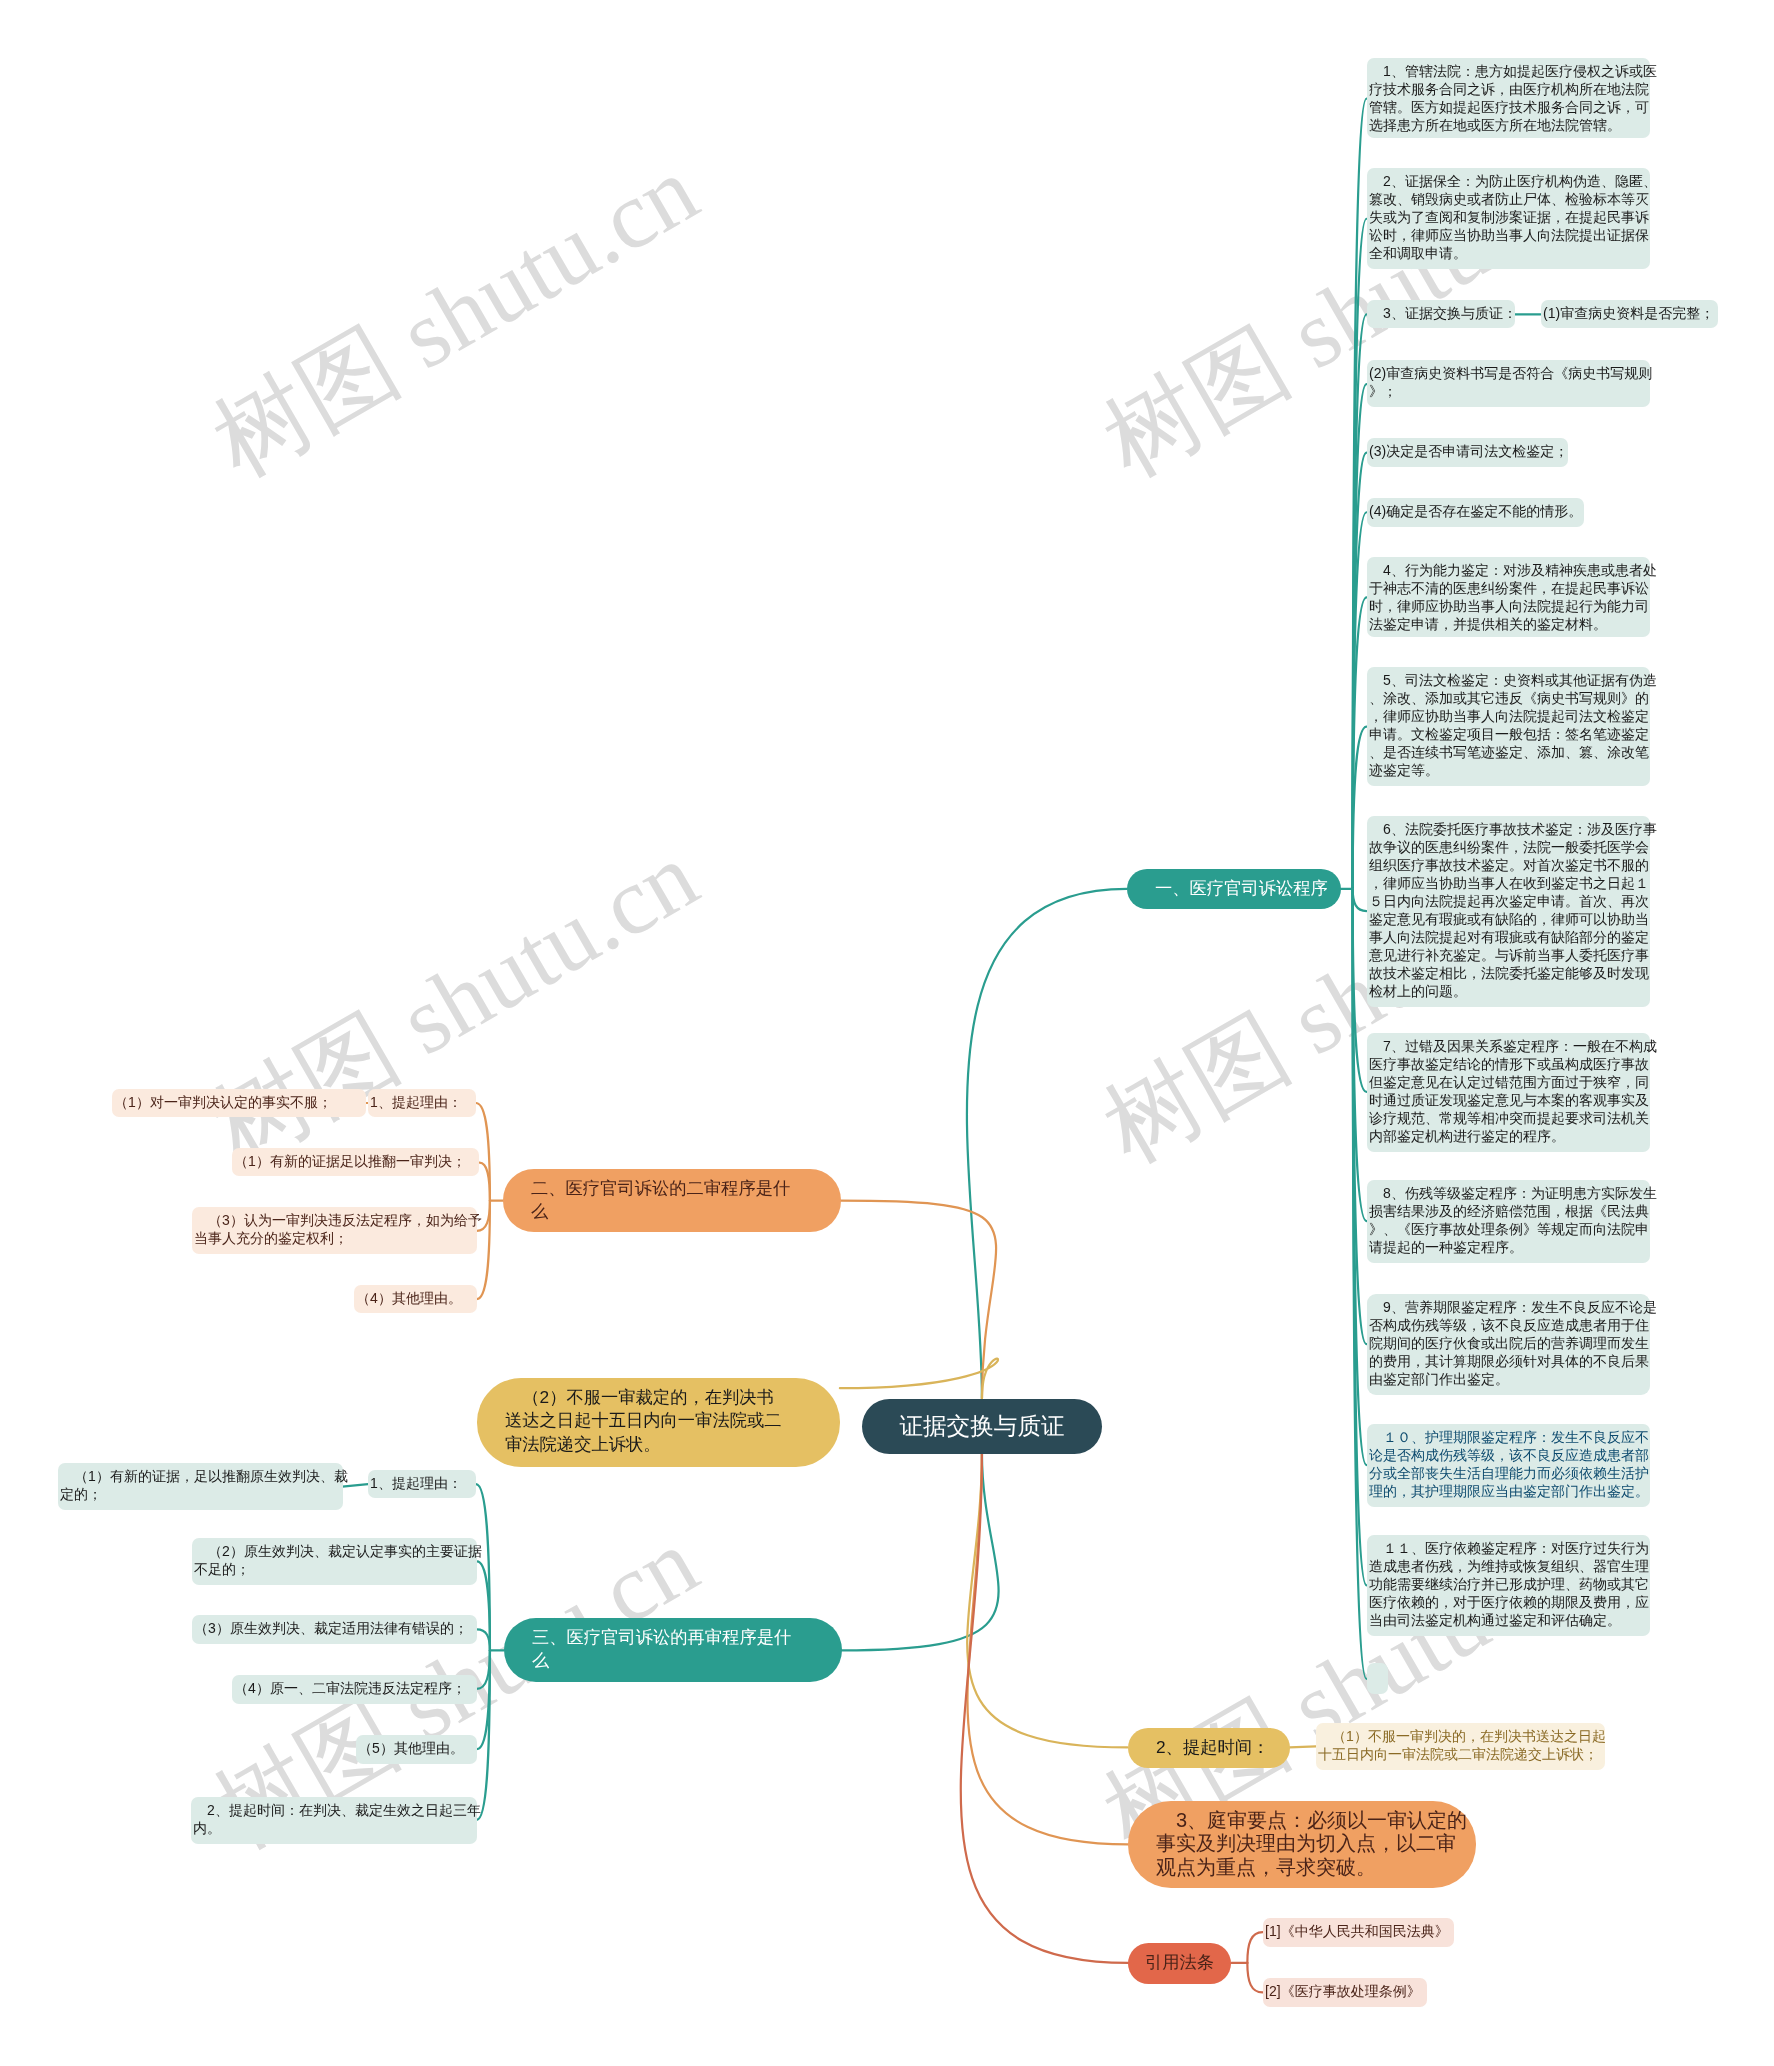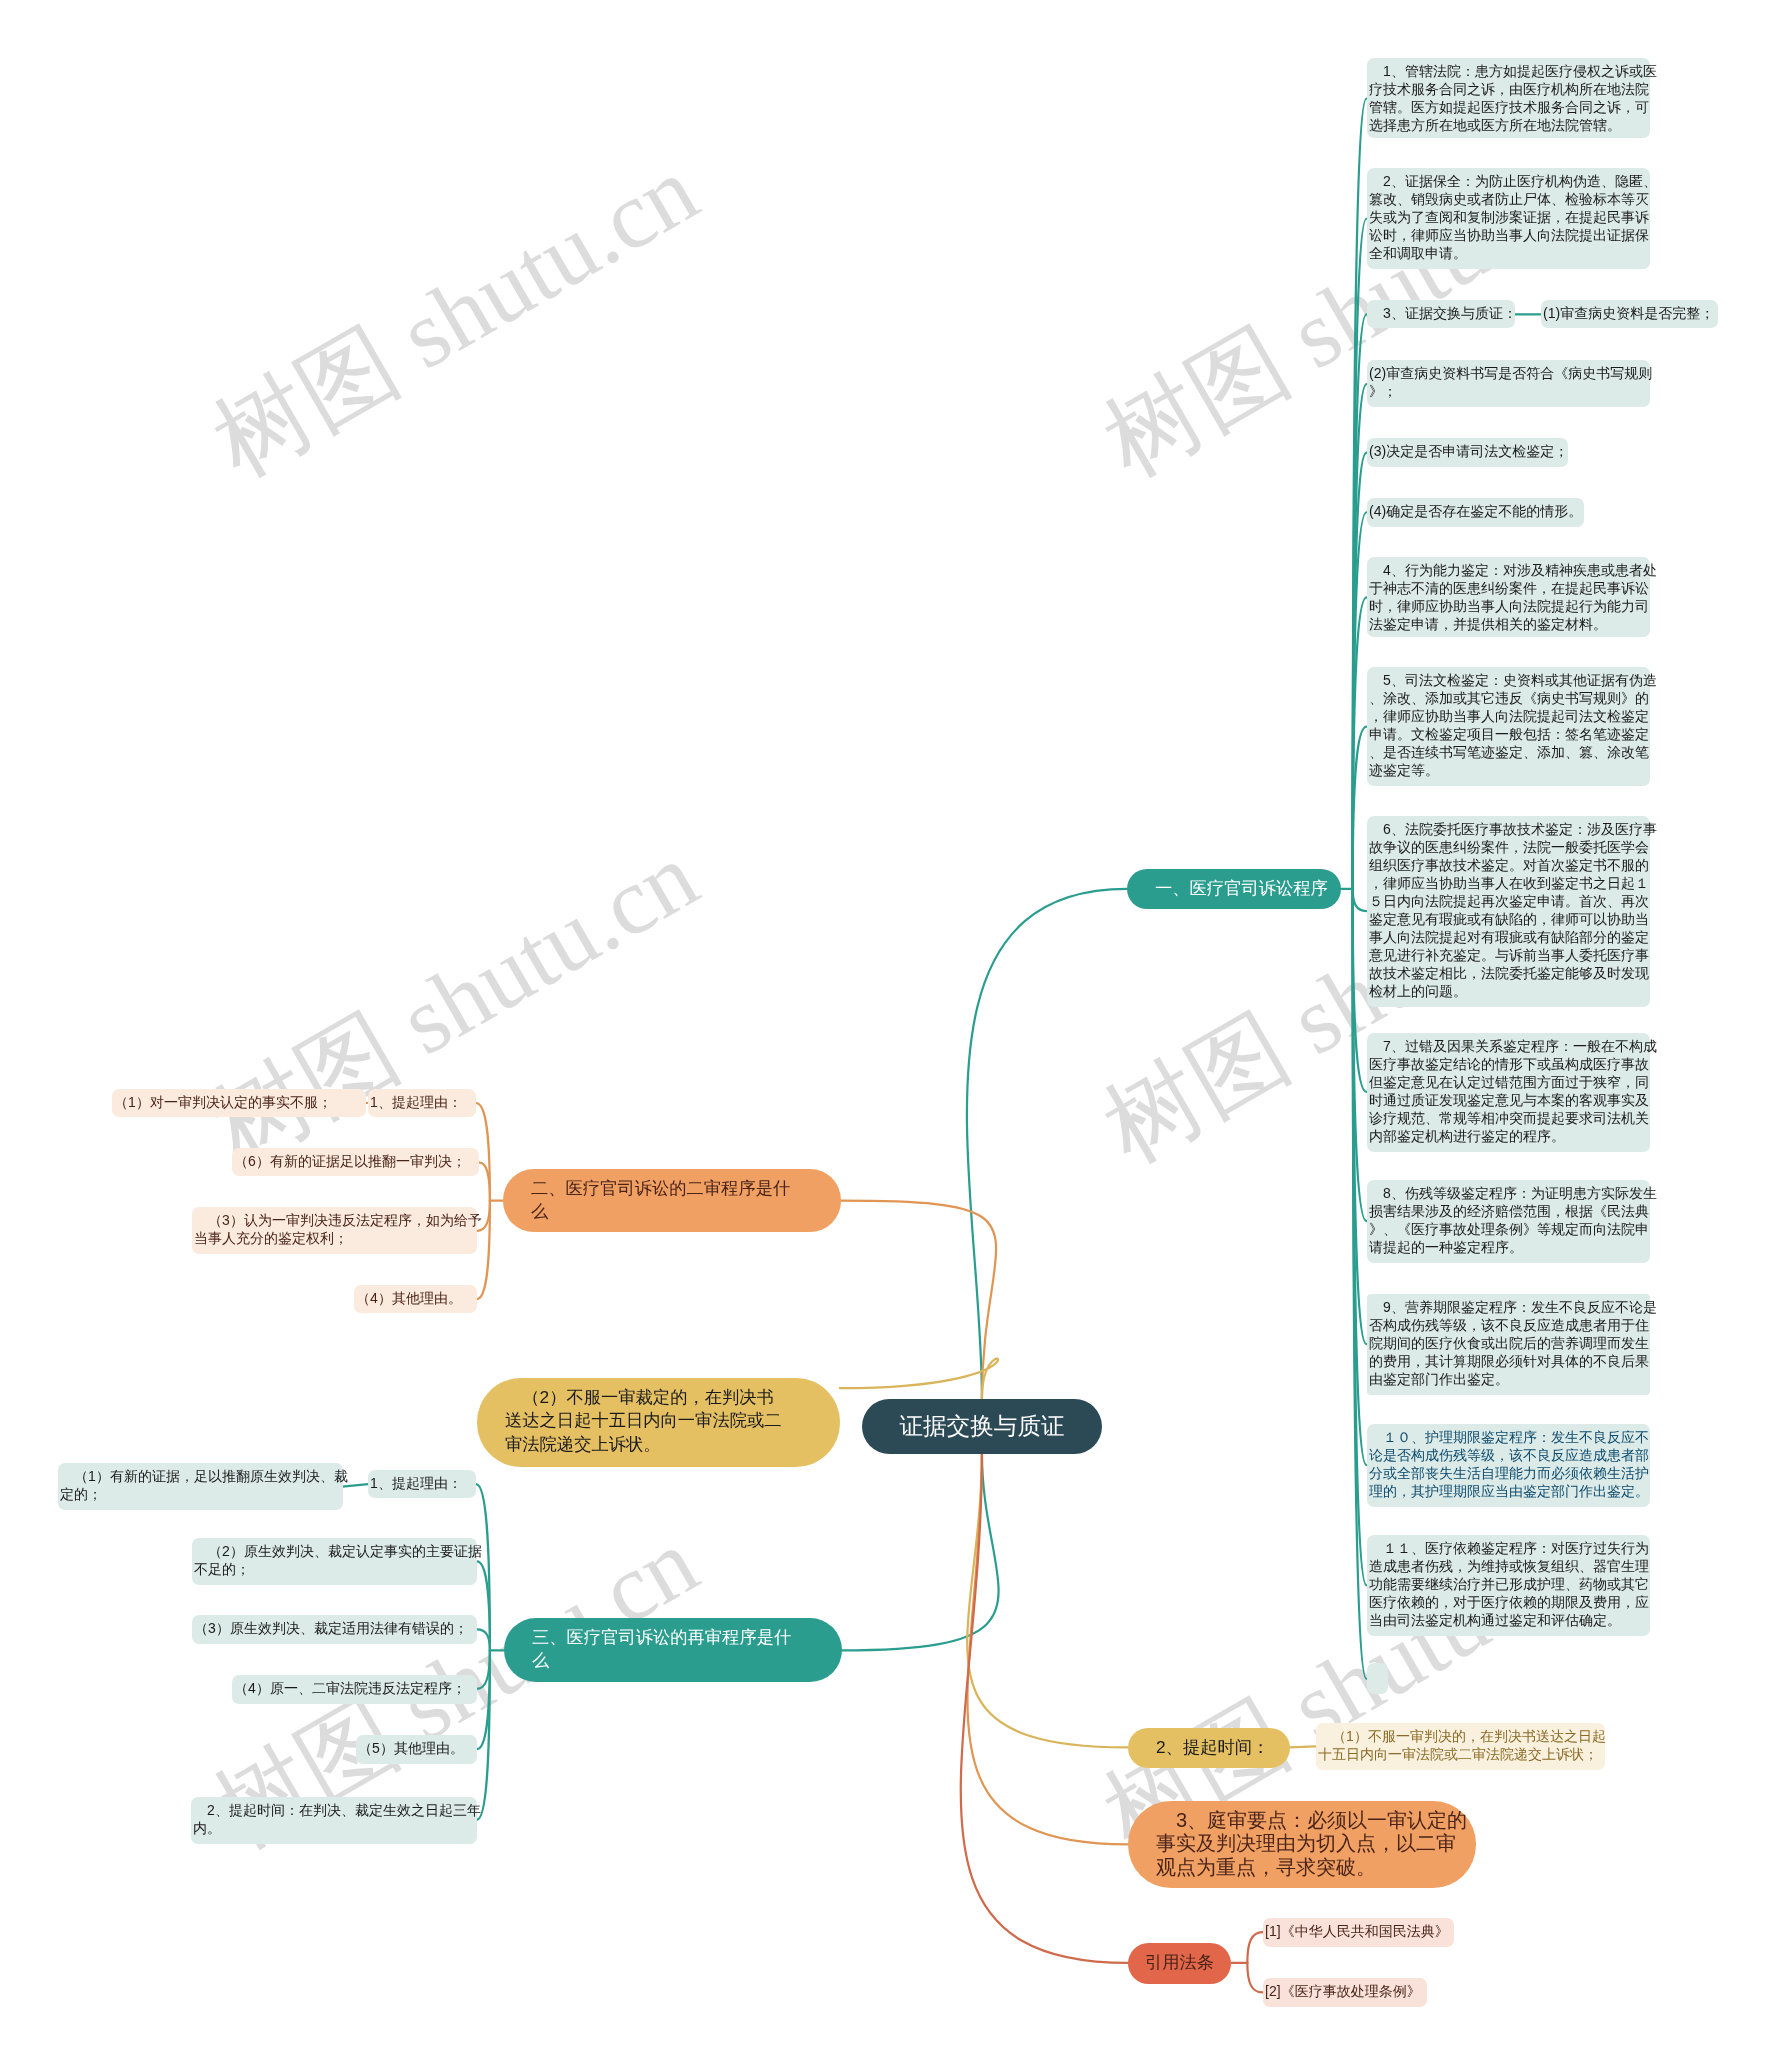--- a/index.html
+++ b/index.html
@@ -120,41 +120,41 @@
     <div class="node" style="left: 1367px; top: 1033px; width: 283px; height: 119px; background: rgb(220, 235, 231); color: rgb(26, 26, 26); font-size: 14px; line-height: 18px; padding: 4.2px 2.1px; border-radius: 7px; text-align: left;">　7、过错及因果关系鉴定程序：一般在不构成
 医疗事故鉴定结论的情形下或虽构成医疗事故
 但鉴定意见在认定过错范围方面过于狭窄，同
 时通过质证发现鉴定意见与本案的客观事实及
 诊疗规范、常规等相冲突而提起要求司法机关
 内部鉴定机构进行鉴定的程序。</div>
     <div class="node" style="left: 1367px; top: 1180px; width: 283px; height: 83px; background: rgb(220, 235, 231); color: rgb(26, 26, 26); font-size: 14px; line-height: 18px; padding: 4.2px 2.1px; border-radius: 7px; text-align: left;">　8、伤残等级鉴定程序：为证明患方实际发生
 损害结果涉及的经济赔偿范围，根据《民法典
 》、《医疗事故处理条例》等规定而向法院申
 请提起的一种鉴定程序。</div>
-    <div class="node" style="left: 1367px; top: 1294px; width: 283px; height: 101px; background: rgb(220, 235, 231); color: rgb(26, 26, 26); font-size: 14px; line-height: 18px; padding: 4.2px 2.1px; border-radius: 4px; text-align: left;">　9、营养期限鉴定程序：发生不良反应不论是
+    <div class="node" style="left: 1367px; top: 1294px; width: 283px; height: 101px; background: rgb(220, 235, 231); color: rgb(26, 26, 26); font-size: 14px; line-height: 18px; padding: 4.2px 2.1px; border-radius: 9px; text-align: left;">　9、营养期限鉴定程序：发生不良反应不论是
 否构成伤残等级，该不良反应造成患者用于住
 院期间的医疗伙食或出院后的营养调理而发生
 的费用，其计算期限必须针对具体的不良后果
 由鉴定部门作出鉴定。</div>
     <div class="node" style="left: 1367px; top: 1424px; width: 283px; height: 83px; background: rgb(220, 235, 231); color: #0c4a6e; font-size: 14px; line-height: 18px; padding: 4.2px 2.1px; border-radius: 7px; text-align: left;">　１０、护理期限鉴定程序：发生不良反应不
 论是否构成伤残等级，该不良反应造成患者部
 分或全部丧失生活自理能力而必须依赖生活护
 理的，其护理期限应当由鉴定部门作出鉴定。</div>
     <div class="node" style="left: 1367px; top: 1535px; width: 283px; height: 101px; background: rgb(220, 235, 231); color: rgb(26, 26, 26); font-size: 14px; line-height: 18px; padding: 4.2px 2.1px; border-radius: 7px; text-align: left;">　１１、医疗依赖鉴定程序：对医疗过失行为
 造成患者伤残，为维持或恢复组织、器官生理
 功能需要继续治疗并已形成护理、药物或其它
 医疗依赖的，对于医疗依赖的期限及费用，应
 当由司法鉴定机构通过鉴定和评估确定。</div>
     <div class="node" style="left: 1367px; top: 1663px; width: 21px; height: 31px; background: rgb(220, 235, 231); color: rgb(26, 26, 26); font-size: 14px; line-height: 18px; padding: 4.2px 2.1px; border-radius: 7px; text-align: left;"></div>
     <div class="node" style="left: 1541px; top: 300px; width: 177px; height: 28px; background: rgb(220, 235, 231); color: rgb(26, 26, 26); font-size: 14px; line-height: 18px; padding: 4.2px 2.1px; border-radius: 7px; text-align: left;">(1)审查病史资料是否完整；</div>
     <div class="node" style="left: 503px; top: 1169px; width: 338px; height: 63px; background: rgb(240, 160, 98); color: rgb(74, 35, 24); font-size: 17.3px; line-height: 23.6px; padding: 7.6px 28px; border-radius: 31px; text-align: left;">二、医疗官司诉讼的二审程序是什
 么</div>
     <div class="node" style="left: 368px; top: 1089px; width: 108px; height: 28px; background: rgb(251, 234, 222); color: rgb(74, 35, 24); font-size: 14px; line-height: 18px; padding: 4.2px 2.1px; border-radius: 7px; text-align: left;">1、提起理由：</div>
     <div class="node" style="left: 112px; top: 1089px; width: 254px; height: 28px; background: rgb(251, 234, 222); color: rgb(74, 35, 24); font-size: 14px; line-height: 18px; padding: 4.2px 2.1px; border-radius: 7px; text-align: left;">（1）对一审判决认定的事实不服；</div>
-    <div class="node" style="left: 232px; top: 1148px; width: 247px; height: 28px; background: rgb(251, 234, 222); color: rgb(74, 35, 24); font-size: 14px; line-height: 18px; padding: 4.2px 2.1px; border-radius: 7px; text-align: left;">（6）有新的证据足以推翻一审判决；</div>
+    <div class="node" style="left: 232px; top: 1148px; width: 247px; height: 28px; background: rgb(251, 234, 222); color: rgb(74, 35, 24); font-size: 14px; line-height: 18px; padding: 4.2px 2.1px; border-radius: 7px; text-align: left;">（1）有新的证据足以推翻一审判决；</div>
     <div class="node" style="left: 192px; top: 1207px; width: 285px; height: 47px; background: rgb(251, 234, 222); color: rgb(74, 35, 24); font-size: 14px; line-height: 18px; padding: 4.2px 2.1px; border-radius: 7px; text-align: left;">　（3）认为一审判决违反法定程序，如为给予
 当事人充分的鉴定权利；</div>
     <div class="node" style="left: 354px; top: 1285px; width: 123px; height: 28px; background: rgb(251, 234, 222); color: rgb(74, 35, 24); font-size: 14px; line-height: 18px; padding: 4.2px 2.1px; border-radius: 7px; text-align: left;">（4）其他理由。</div>
     <div class="node" style="left: 477px; top: 1344px; width: 363px; height: 89px; background: rgb(229, 192, 99); color: rgb(26, 26, 26); font-size: 17.3px; line-height: 23.6px; padding: 7.6px 28px; border-radius: 44px; text-align: left; margin-top: 34px;">　（2）不服一审裁定的，在判决书
 送达之日起十五日内向一审法院或二
 审法院递交上诉状。</div>
     <div class="node" style="left: 504px; top: 1618px; width: 338px; height: 64px; background: rgb(42, 157, 143); color: rgb(255, 255, 255); font-size: 17.3px; line-height: 23.6px; padding: 7.6px 28px; border-radius: 32px; text-align: left;">三、医疗官司诉讼的再审程序是什
 么</div>
     <div class="node" style="left: 368px; top: 1470px; width: 108px; height: 28px; background: rgb(220, 235, 231); color: rgb(26, 26, 26); font-size: 14px; line-height: 18px; padding: 4.2px 2.1px; border-radius: 7px; text-align: left;">1、提起理由：</div>
     <div class="node" style="left: 58px; top: 1463px; width: 285px; height: 47px; background: rgb(220, 235, 231); color: rgb(26, 26, 26); font-size: 14px; line-height: 18px; padding: 4.2px 2.1px; border-radius: 7px; text-align: left;">　（1）有新的证据，足以推翻原生效判决、裁

